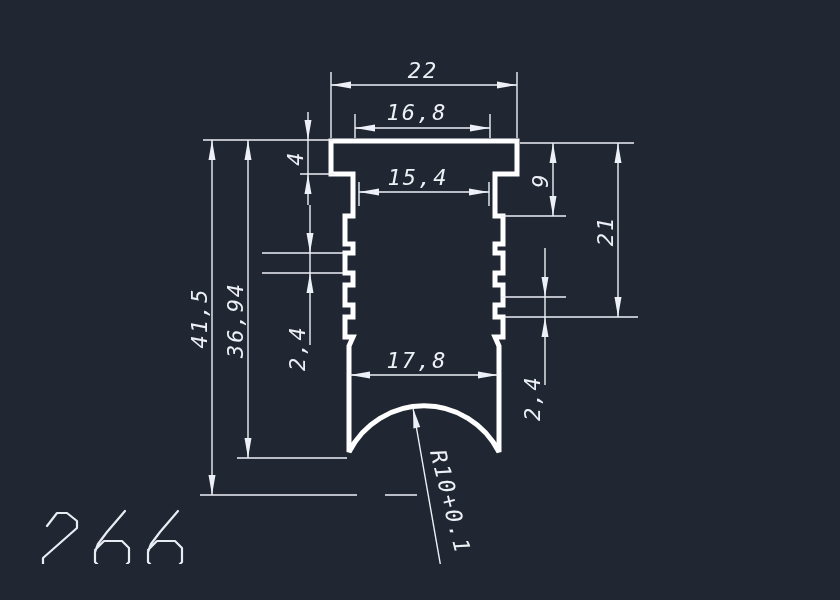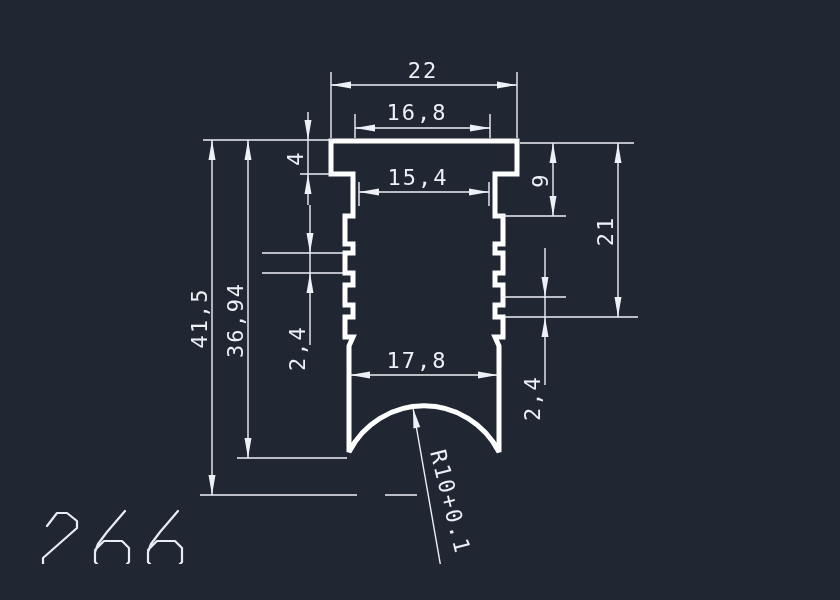--- a/index.html
+++ b/index.html
@@ -1,16 +1,16 @@
 <!DOCTYPE html>
 <html><head>
 <meta charset="utf-8">
 <style>
   html,body{margin:0;padding:0;background:#212732;}
-  .stage{width:840px;height:564px;position:relative;overflow:hidden;}
+  .stage{width:840px;height:564px;position:relative;overflow:hidden;font-style:italic;}
   svg{display:block;}
   .profile{stroke:#ffffff;stroke-width:5;fill:none;stroke-linejoin:miter;stroke-linecap:butt;}
   .dim{stroke:#edf0f6;stroke-width:1.4;fill:none;stroke-linecap:butt;}
   .arrow{fill:#edf0f6;stroke:none;}
   .dimtext{fill:#edf0f6;font-family:"DejaVu Sans Mono","Liberation Mono",monospace;font-size:22px;letter-spacing:2px;}
   .partnum{stroke:#e9ecf3;stroke-width:2.2;fill:none;stroke-linejoin:round;stroke-linecap:round;}
 </style>
 </head>
 <body>
 

